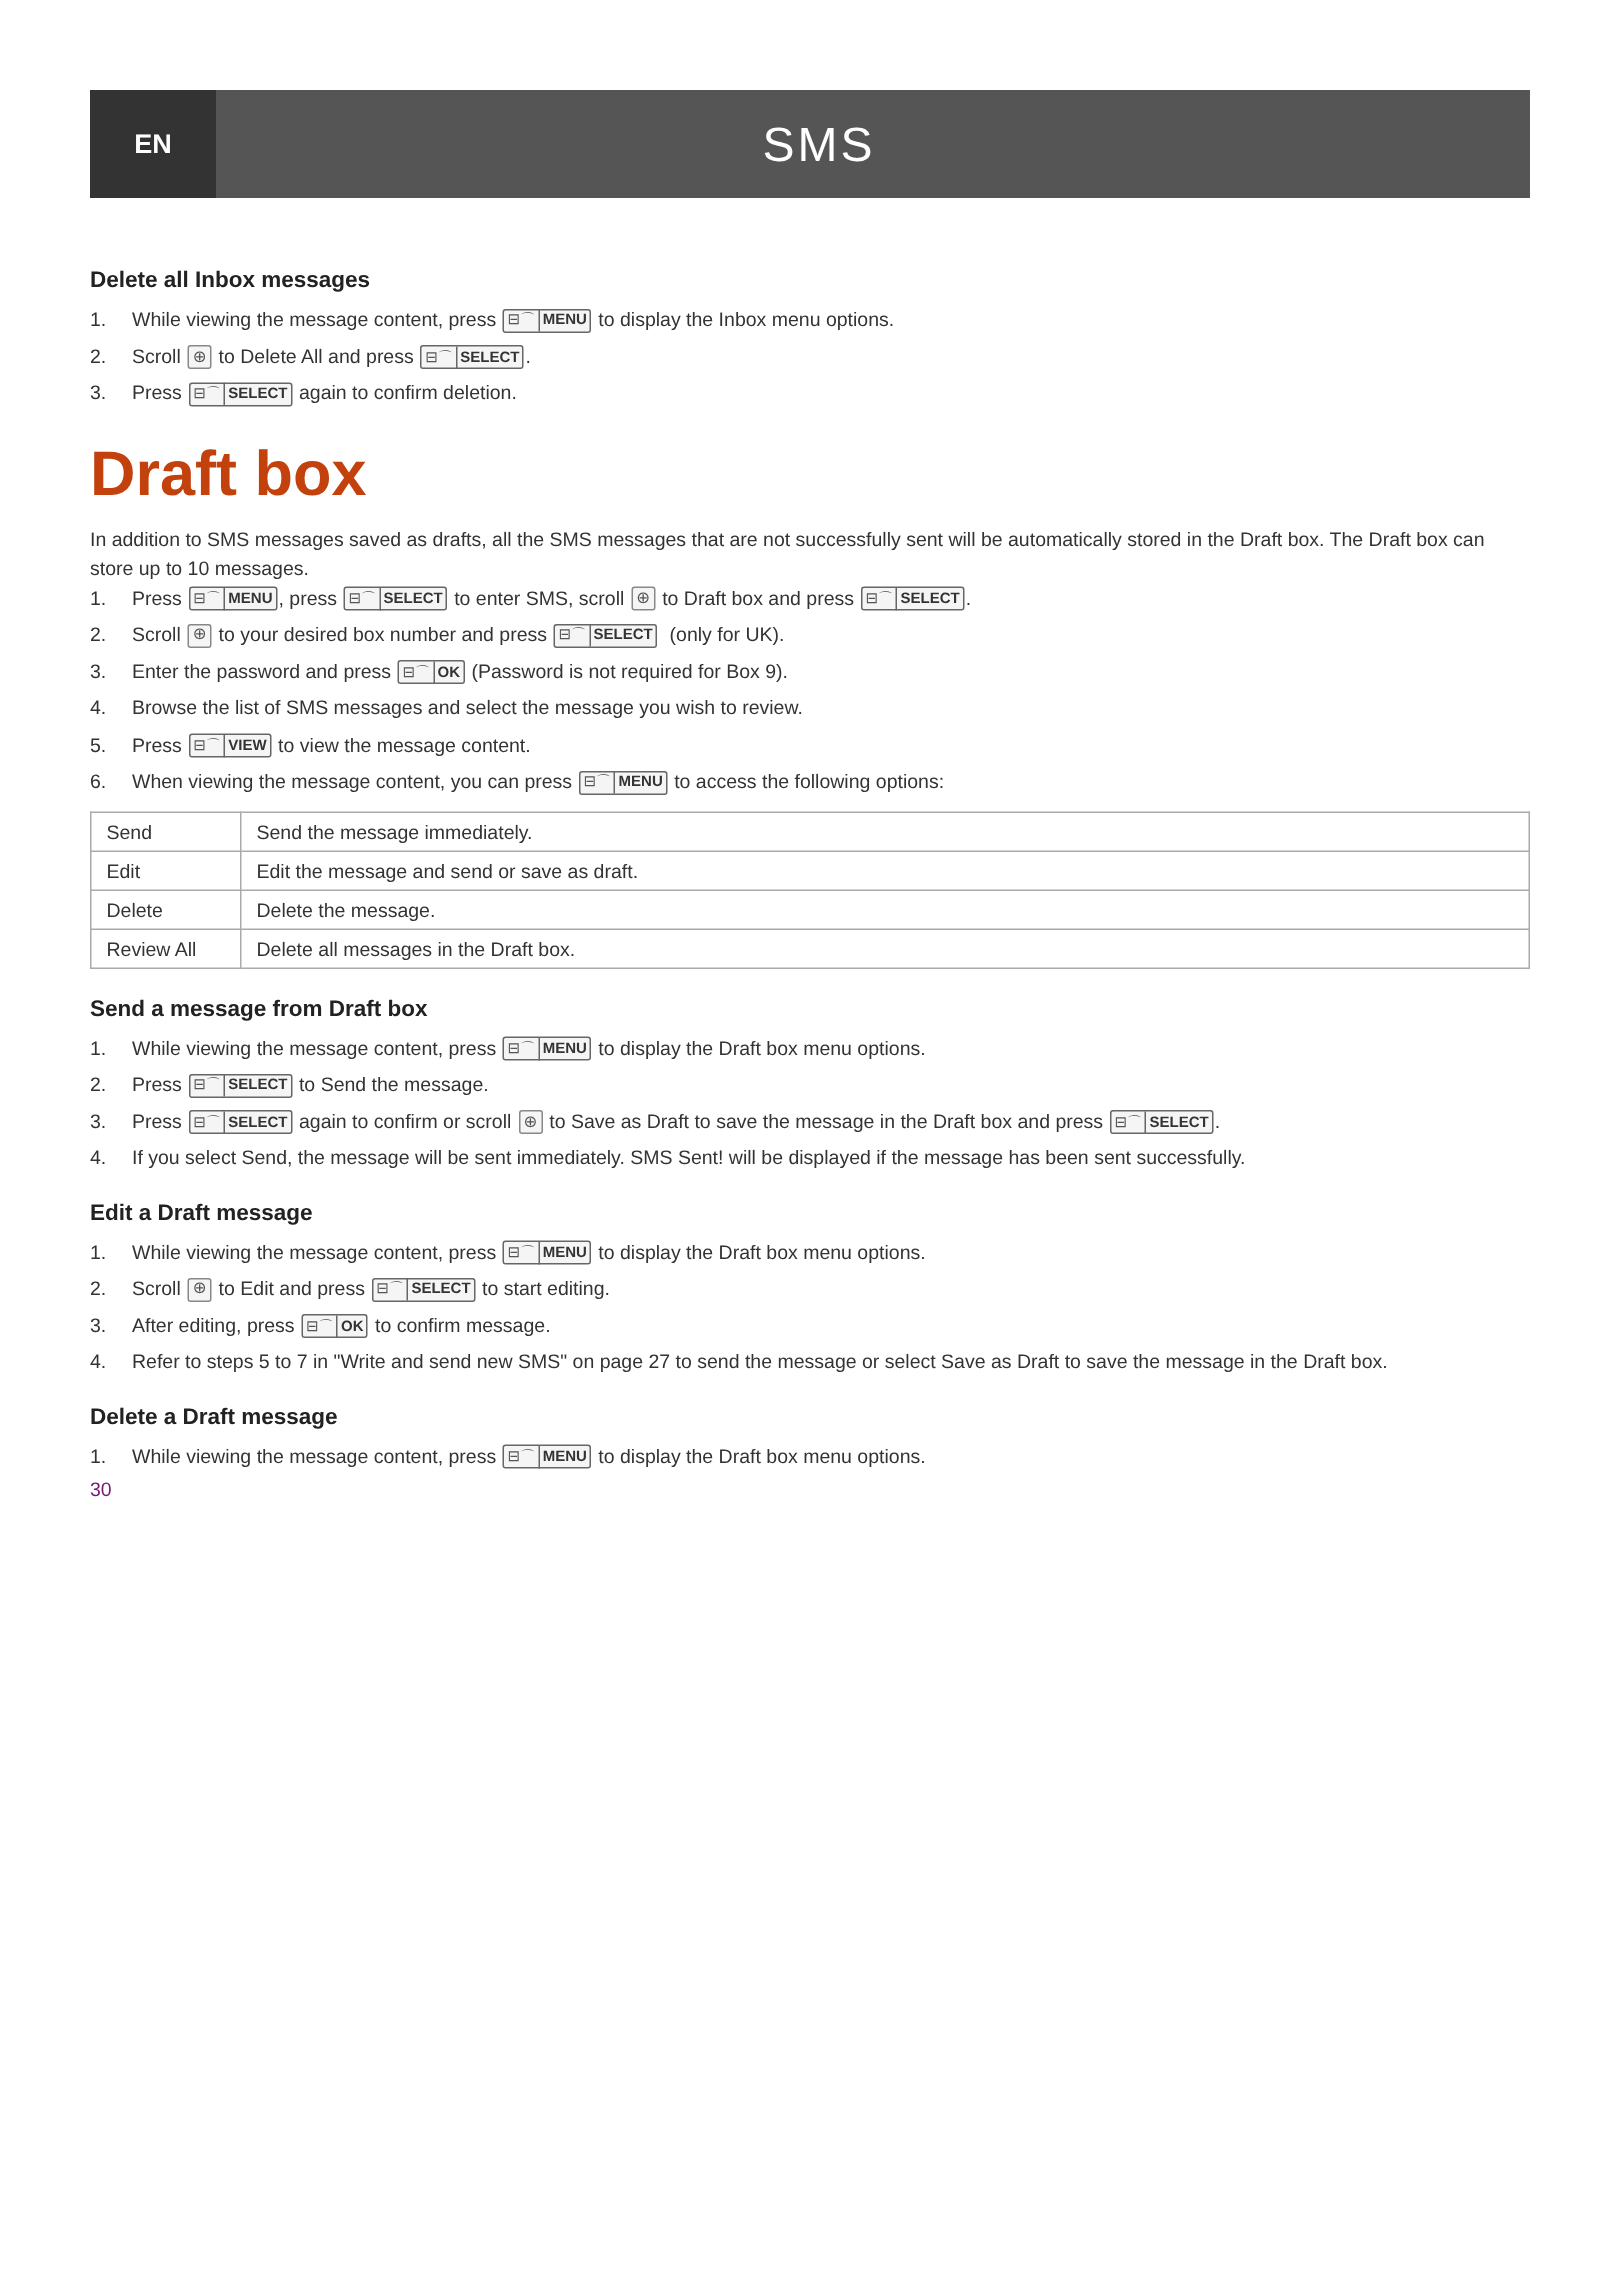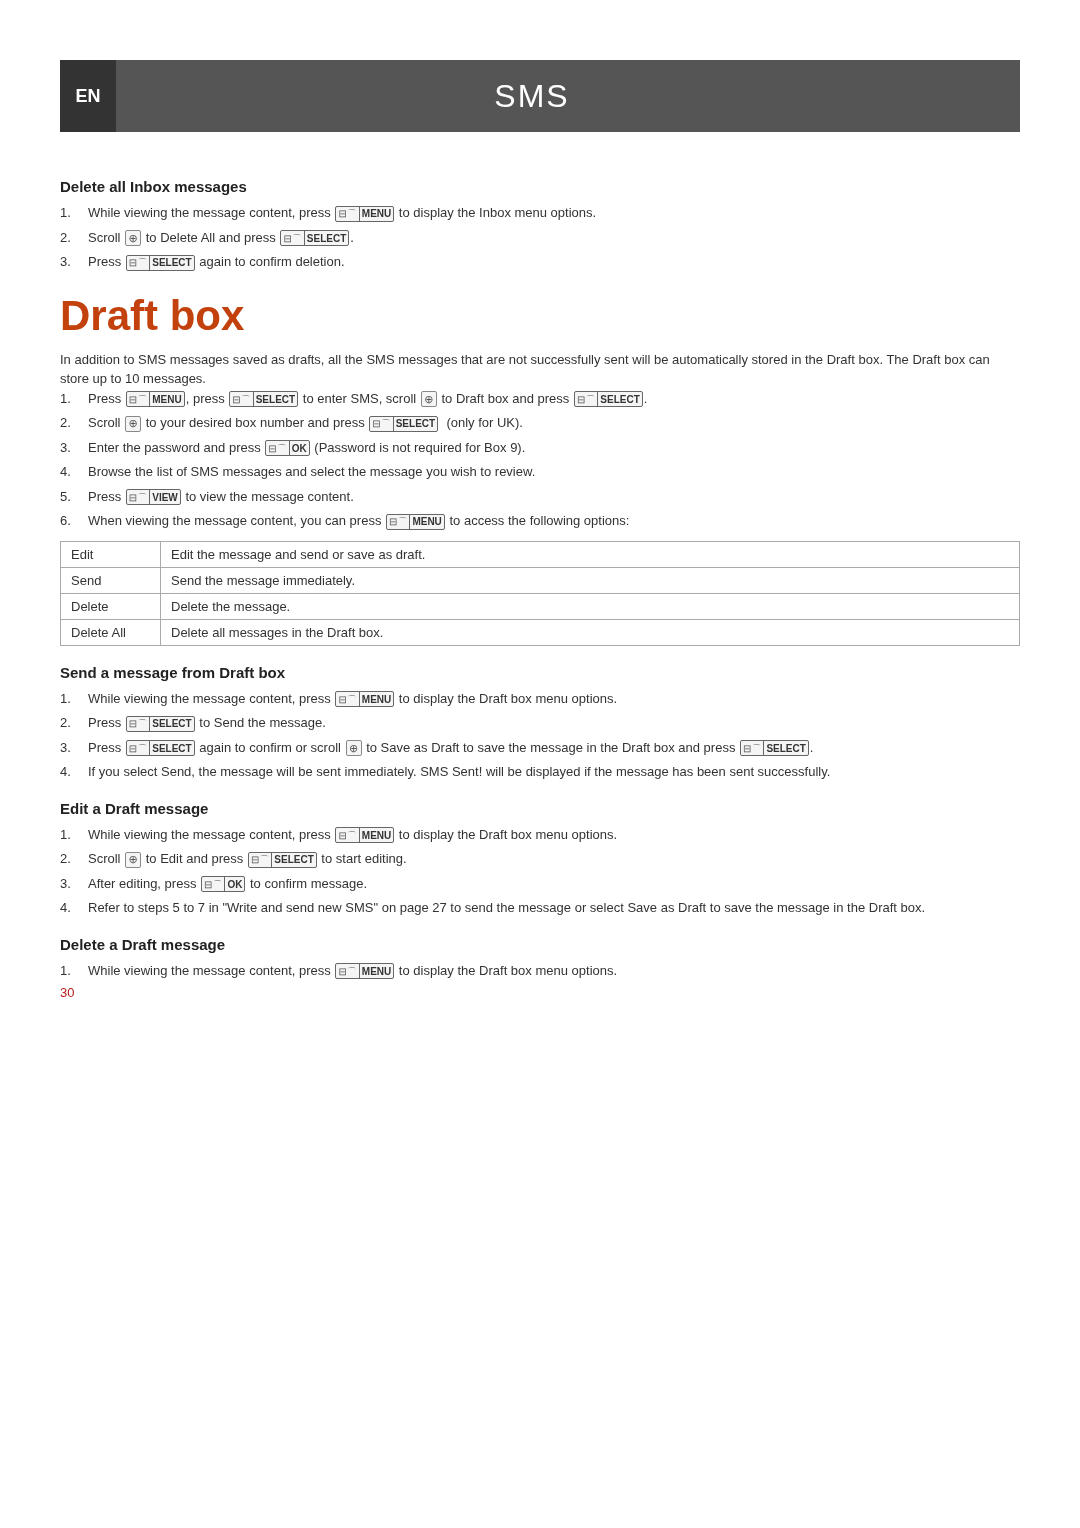--- a/index.html
+++ b/index.html
@@ -19,21 +19,21 @@
       align-items: center;
       height: 72px;
       margin: 60px 60px 0 60px;
     }
 
     .en-badge {
       background: #333333;
       color: #ffffff;
       font-weight: bold;
       font-size: 18px;
-      width: 56px;
+      width: 84px;
       height: 72px;
       display: flex;
       align-items: center;
       justify-content: center;
       flex-shrink: 0;
     }
 
     .header-title {
       flex: 1;
       text-align: center;
@@ -149,21 +149,21 @@
       color: #333;
     }
 
     table.options-table td:first-child {
       width: 100px;
       font-weight: normal;
     }
 
     .page-number {
       font-size: 13px;
-      color: #b91c1c;
+      color: #701a75;
     }
 
     .li-content {
       flex: 1;
     }
   </style>
 </head>
 <body>
 
 <div class="header-bar">
@@ -237,33 +237,33 @@
       <span class="li-content">When viewing the message content, you can press <span class="btn-double">
             <span class="left-part">⊟⌒</span>
             <span class="right-part">MENU</span>
           </span> to access the following options:</span>
     </li>
   </ol>
 
   <table class="options-table">
     <tbody>
       <tr>
+        <td>Send</td>
+        <td>Send the message immediately.</td>
+      </tr>
+      <tr>
         <td>Edit</td>
         <td>Edit the message and send or save as draft.</td>
-      </tr>
-      <tr>
-        <td>Send</td>
-        <td>Send the message immediately.</td>
       </tr>
       <tr>
         <td>Delete</td>
         <td>Delete the message.</td>
       </tr>
       <tr>
-        <td>Delete All</td>
+        <td>Review All</td>
         <td>Delete all messages in the Draft box.</td>
       </tr>
     </tbody>
   </table>
 
   <div class="section-heading">Send a message from Draft box</div>
   <ol>
     <li>
       <span class="li-content">While viewing the message content, press <span class="btn-double">
             <span class="left-part">⊟⌒</span>

